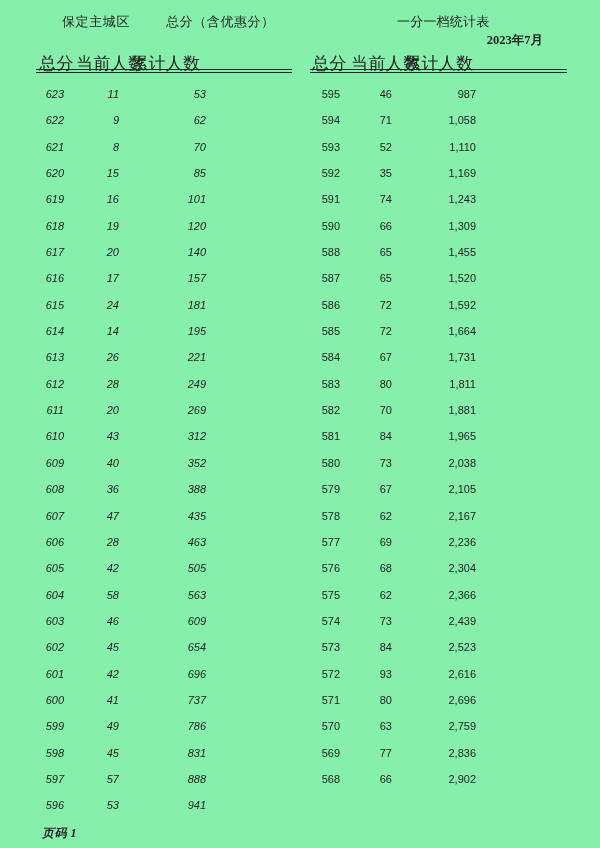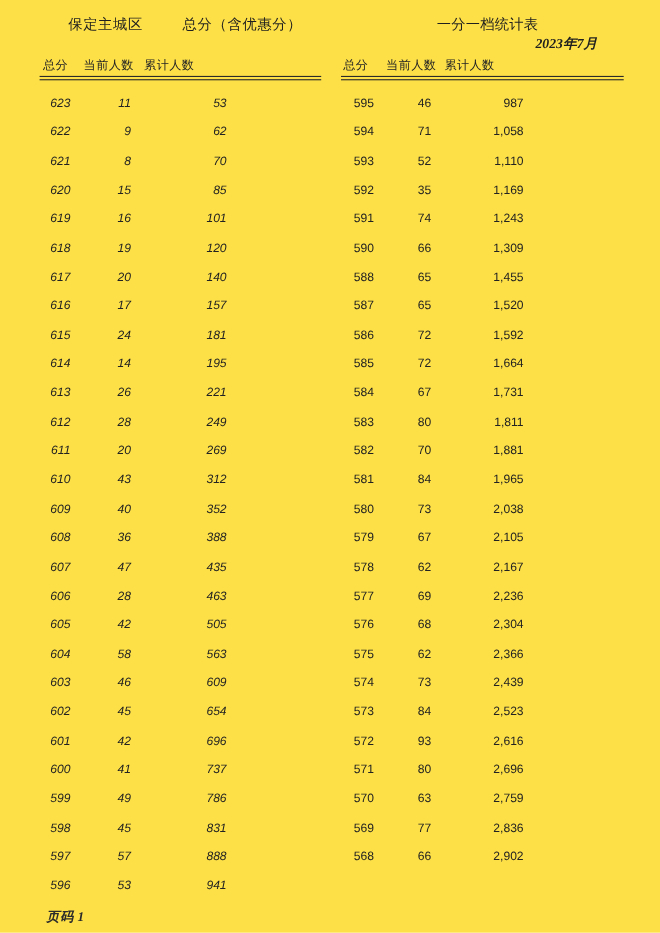--- a/index.html
+++ b/index.html
@@ -3,33 +3,33 @@
 <meta charset="utf-8">
 <style>
   html, body { margin: 0; padding: 0; }
   body {
     width: 600px; height: 848px;
     background: #ffffff;
     position: relative; overflow: hidden;
     font-family: "Liberation Serif", "DejaVu Serif", serif;
     color: #1f1f1f;
   }
-  .page { position: absolute; left: 0; top: 0; width: 600px; height: 848px; background: #fde047; }
+  .page { position: absolute; left: 0; top: 0; width: 600px; height: 848px; background: #86efac; }
 
   .hdr { position: absolute; top: 13px; font-size: 13px; letter-spacing: 0.6px; white-space: nowrap; color: #1f1f1f; }
   #region     { left: 62px; }
   #scorelabel { left: 166px; }
   #title      { left: 397px; letter-spacing: 0.2px; }
   #date {
     position: absolute; top: 32px; right: 57px;
-    font-size: 12.5px; font-style: italic; font-weight: bold;
+    font-size: 12.5px; font-weight: bold;
     font-family: "Liberation Serif", serif; white-space: nowrap;
   }
 
-  .colhead { position: absolute; top: 52px; font-size: 11px; letter-spacing: 0.4px; white-space: nowrap; color: #242424; }
+  .colhead { position: absolute; top: 52px; font-size: 17px; letter-spacing: 0.4px; white-space: nowrap; color: #242424; }
   .ch-l1 { left: 39px; }  .ch-l2 { left: 76px; }  .ch-l3 { left: 131px; }
   .ch-r1 { left: 312px; } .ch-r2 { left: 351px; } .ch-r3 { left: 404px; }
 
   .rule { position: absolute; top: 69px; height: 2px;
           border-top: 1px solid #2a2a2a; border-bottom: 1px solid #2a2a2a; }
   #rule-left  { left: 36px;  width: 256px; }
   #rule-right { left: 310px; width: 257px; }
 
   .tbl { position: absolute; top: 81px; width: 300px; }
   #table-left  { left: 0; font-style: italic; }

